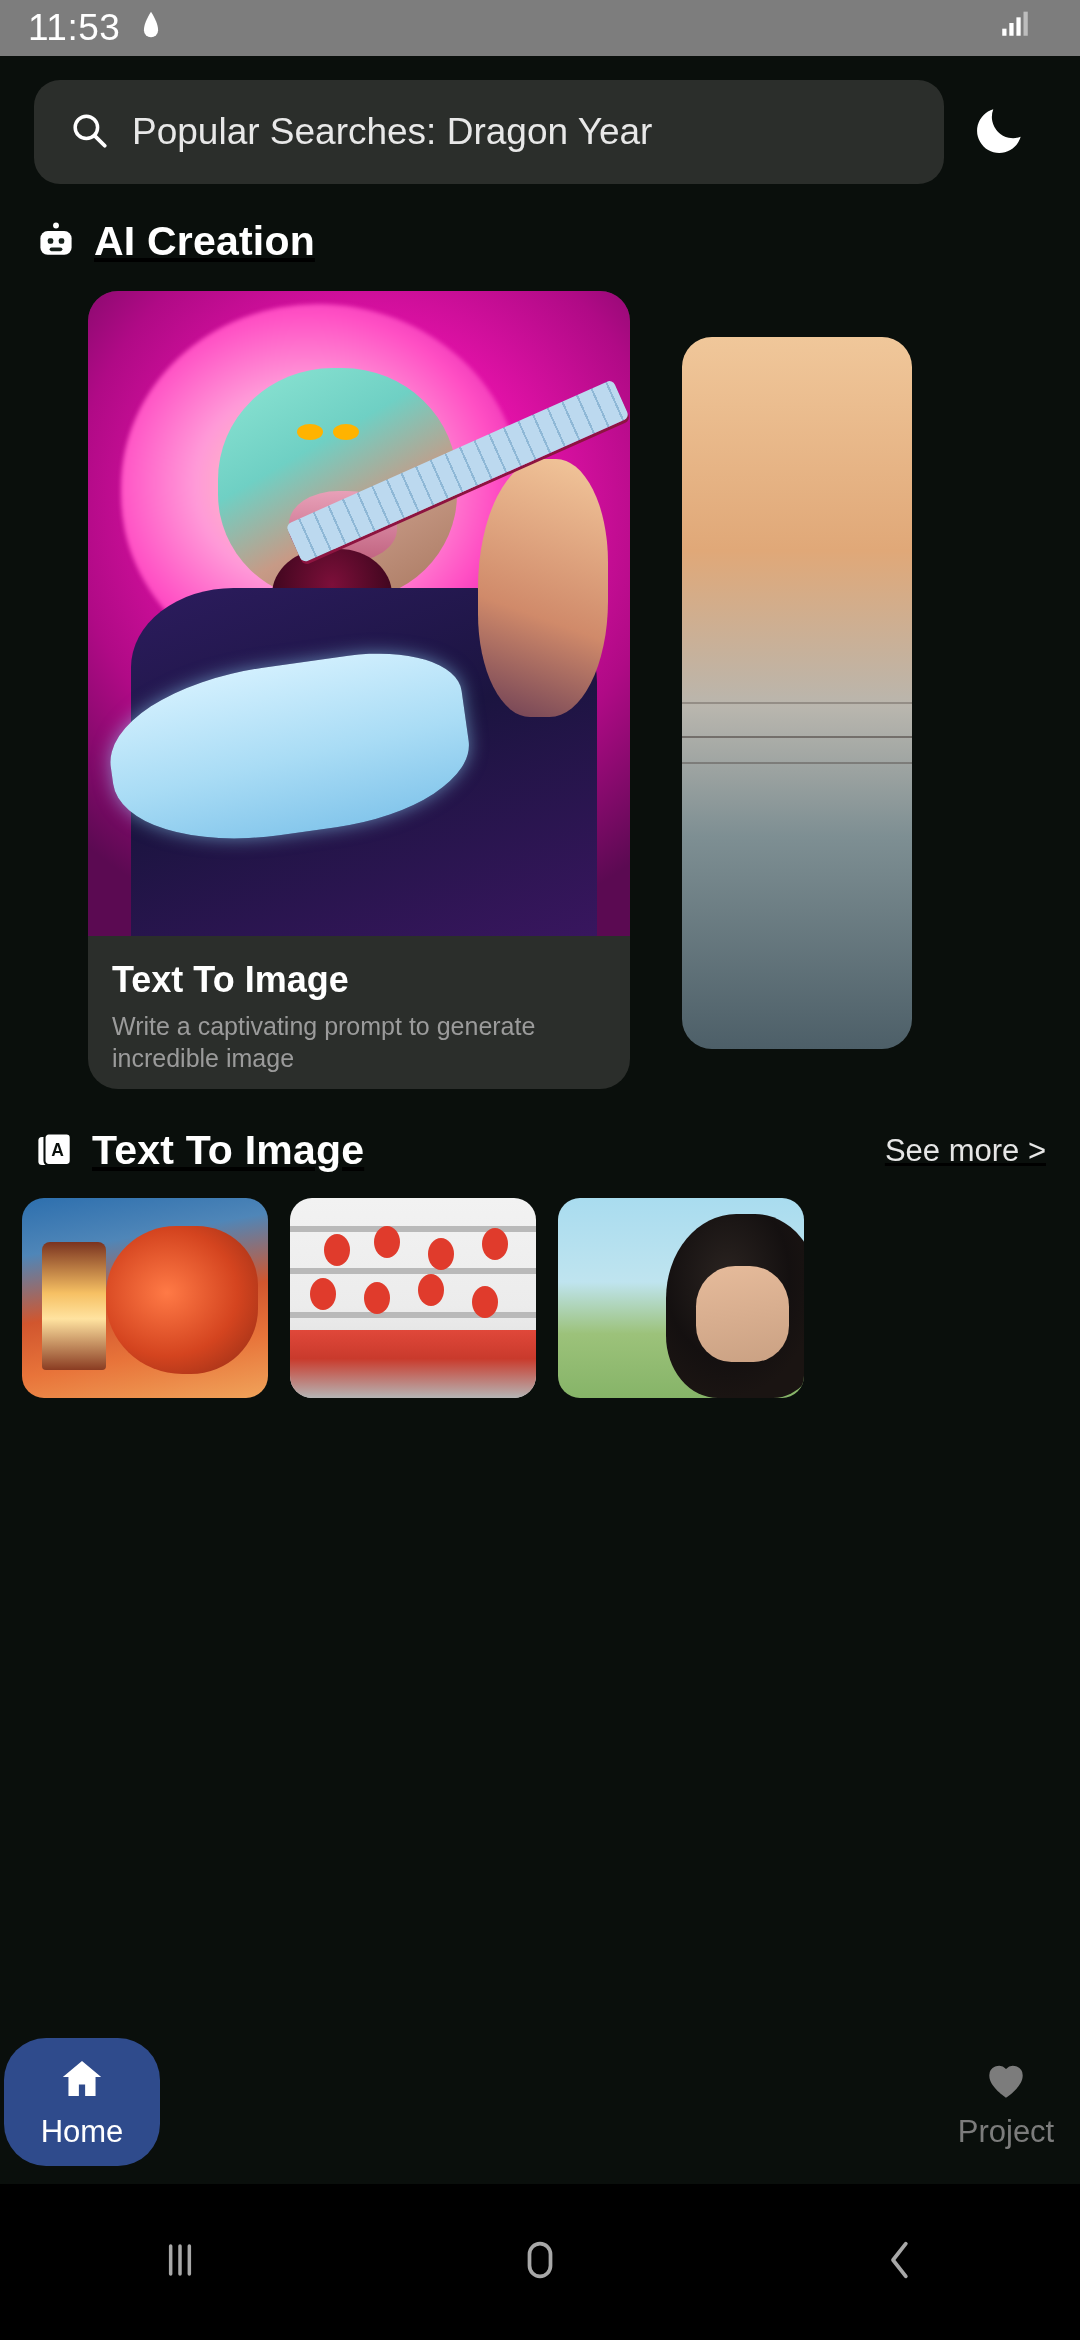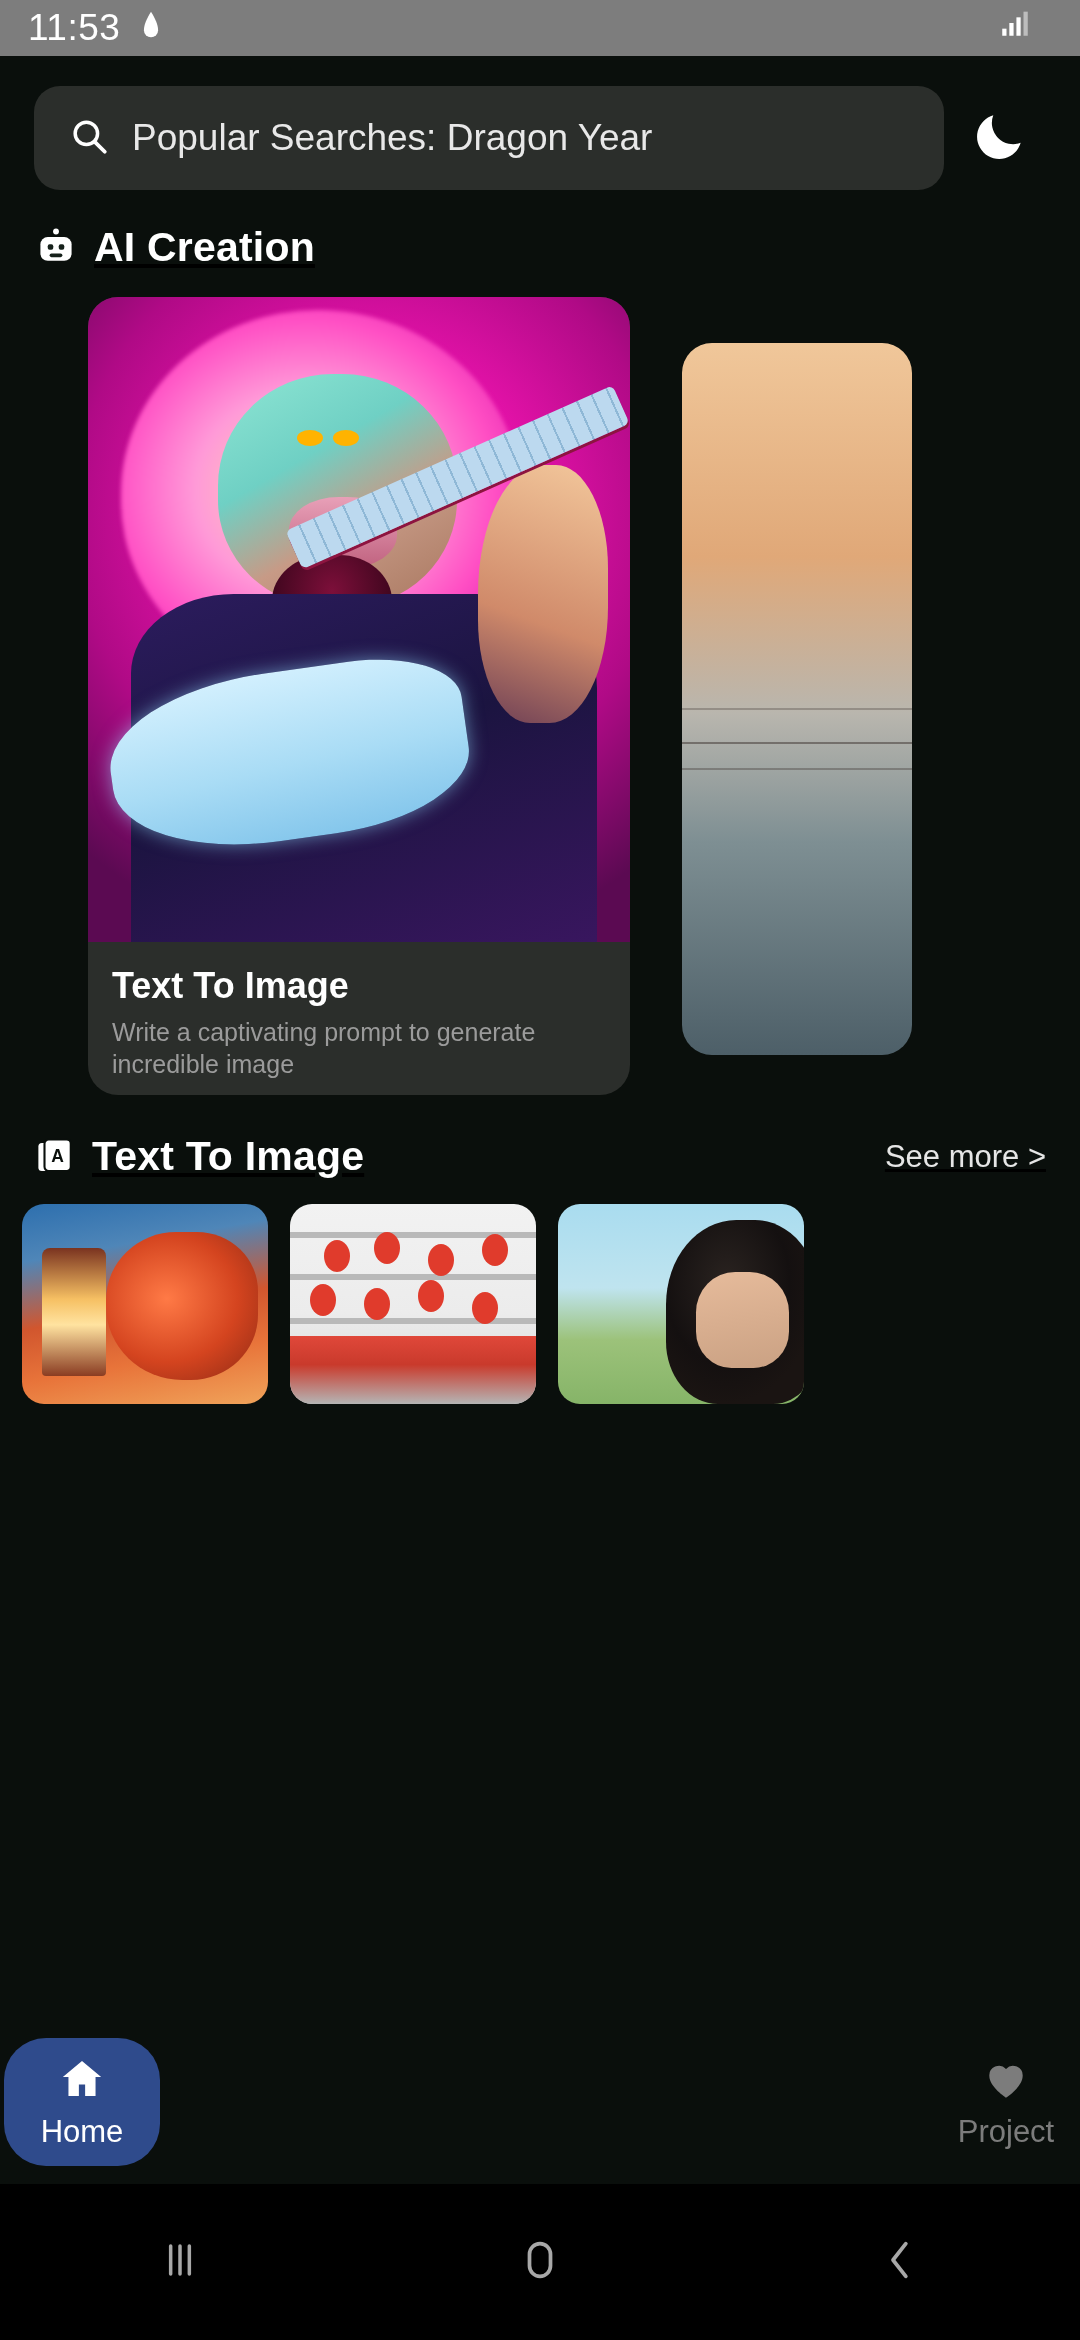--- a/index.html
+++ b/index.html
@@ -22,21 +22,21 @@
   .sb-right{ margin-left:auto; display:flex; align-items:center; gap:9px;flex-direction:column; }
   .sb-batt-text{ font-size:37px; font-weight:400; }
 
   
   .app{
     position:absolute; top:56px; left:0; width:1080px; height:2128px;
     background:#0a0f0c; overflow:hidden;
   }
 
   
-  .searchrow{ display:flex; align-items:center; padding:30px 34px 0 34px; gap:10px; }
+  .searchrow{ display:flex; align-items:center; padding:24px 34px 0 34px; gap:10px; }
   .searchbar{
     flex:1 1 auto; height:104px; background:#2b2e2b; border-radius:26px;
     display:flex; align-items:center; padding:0 34px; gap:22px;
   }
   .search-text{ color:#e8e8e8; font-size:37px; font-weight:400; white-space:nowrap; }
   .moonbtn{ width:92px; height:104px; display:flex; align-items:center; justify-content:center; }
 
   
   .sechead{ display:flex; align-items:center; padding:34px 34px 0 34px;text-decoration:underline; }
   .sechead .ico{ display:flex; align-items:center; margin-right:16px; }

